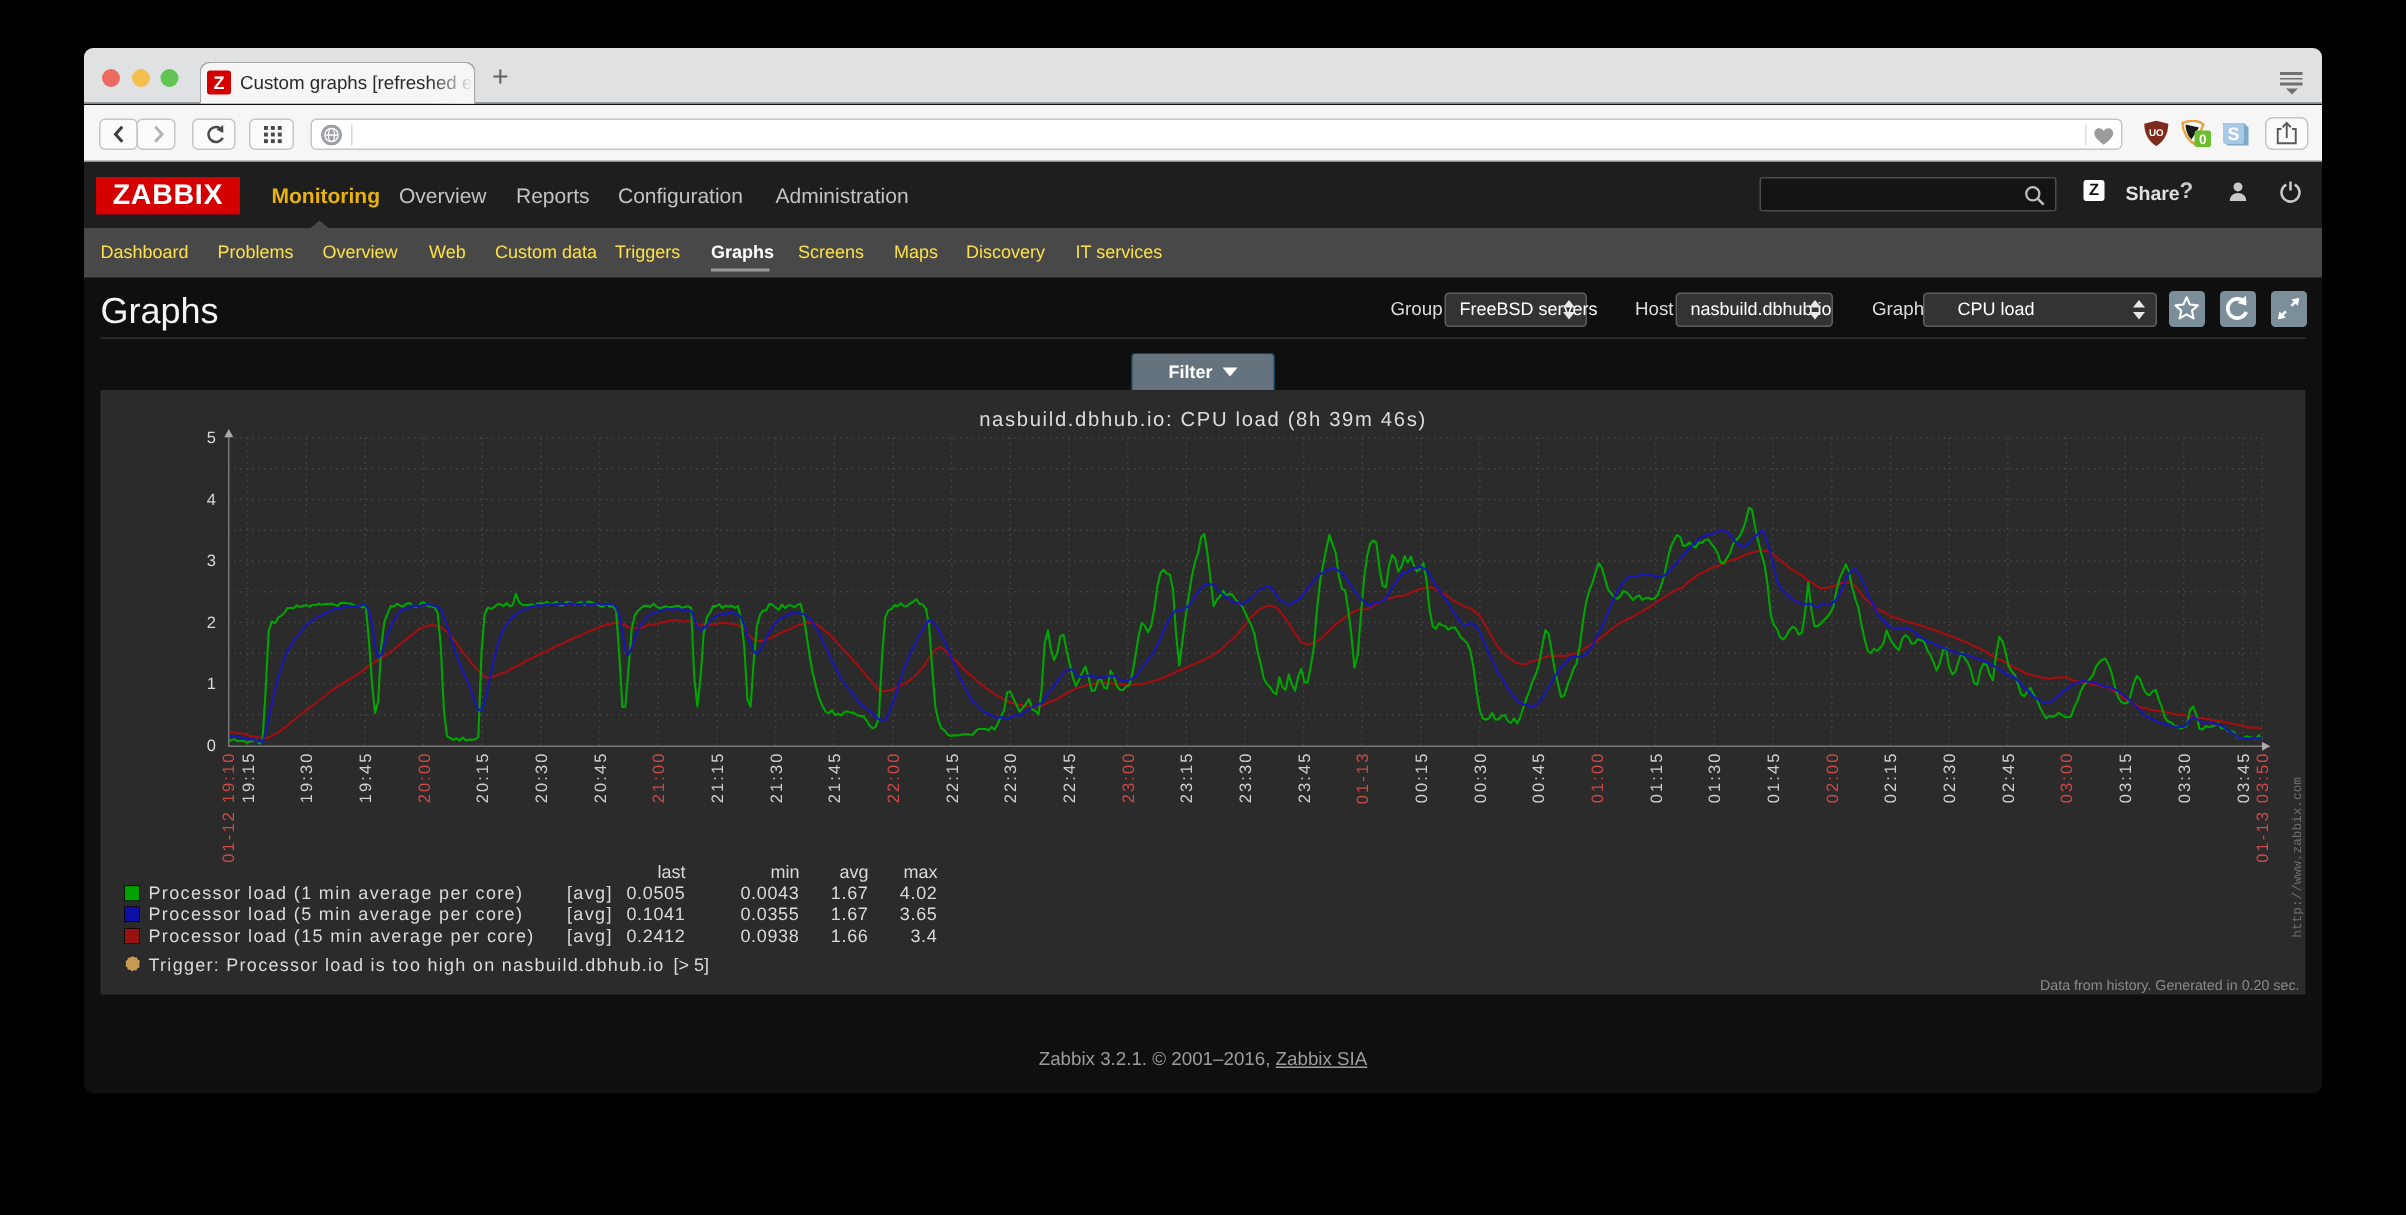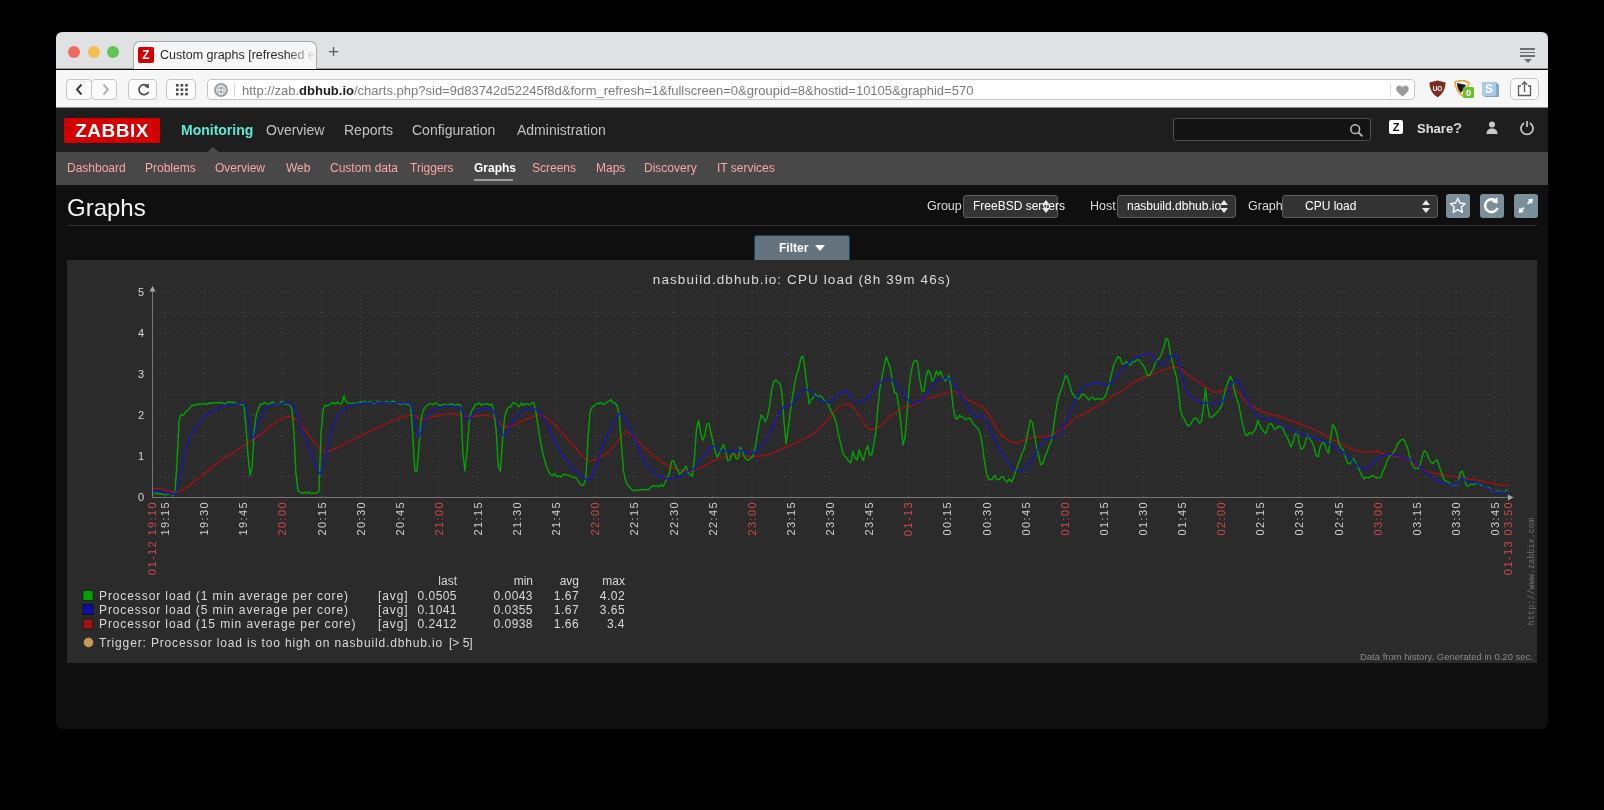--- a/index.html
+++ b/index.html
@@ -24,21 +24,21 @@
 .exticon { position:absolute; top:10px; }
 #sharebtn { position:absolute; right:9px; top:8px; width:29px; height:22px; background:#fbfbfb; border:1px solid #c5c5c5; border-radius:5px; }
 
 #zheader { position:absolute; left:0; top:76px; width:100%; height:44px; background:#1e1e1e; }
 #zlogo { position:absolute; left:8px; top:10px; width:96px; height:25px; background:#d40000; color:#fff; font-size:19px; font-weight:bold; letter-spacing:0.5px; text-align:center; line-height:25px; }
 .zmenu { position:absolute; top:14px; font-size:14px; color:#c2c2c2; }
 #zsearch { position:absolute; left:1117px; top:10px; width:198px; height:23px; background:#141414; border:1px solid #4b4b4b; border-radius:2px; }
 .zico { position:absolute; top:10px; color:#c9c9c9; }
 #subnav { position:absolute; left:0; top:120px; width:100%; height:33px; background:#484848; }
 #notch { position:absolute; left:151px; top:-5px; width:0; height:0; border-left:6px solid transparent; border-right:6px solid transparent; border-bottom:5px solid #484848; }
-.snav { position:absolute; top:9px; font-size:12px; color:#fca5a5; }
+.snav { position:absolute; top:9px; font-size:12px; color:#fde047; }
 .snav.act { color:#fff; font-weight:bold; }
 #gunder { position:absolute; left:418px; top:27px; width:39px; height:2px; background:#9b9b9b; }
 
 #pgtitle { position:absolute; left:11px; top:162px; font-size:24px; color:#f4f4f4; }
 #hline { position:absolute; left:11px; top:193px; width:1470px; height:1px; background:#303030; }
 .flabel { position:absolute; top:167px; font-size:12.5px; color:#dcdcdc; }
 .fsel { position:absolute; top:163px; height:23px; background:#333; border:1px solid #5e5e5e; border-radius:3px; color:#fff; font-size:12px; line-height:21px; padding-left:9px; white-space:nowrap; }
 .selarr { position:absolute; right:7px; top:4px; }
 .selarr div { width:0; height:0; border-left:4px solid transparent; border-right:4px solid transparent; }
 .selarr .u { border-bottom:5px solid #e8e8e8; margin-bottom:2.5px; }
@@ -106,21 +106,20 @@
     <div id="urlbar">
       <svg style="position:absolute;left:6px;top:3px" width="14" height="14" viewBox="0 0 14 14">
           <circle cx="7" cy="7" r="7" fill="#9aa0a6"></circle>
           <g stroke="#fff" stroke-width="0.9" fill="none">
             <circle cx="7" cy="7" r="4.4"></circle>
             <ellipse cx="7" cy="7" rx="2" ry="4.4"></ellipse>
             <line x1="2.6" y1="7" x2="11.4" y2="7"></line>
           </g>
         </svg>
       <div style="position:absolute;left:26px;top:3px;width:1px;height:14px;background:#d6d6d6"></div>
-      <div id="urltext">http://zab.<b>dbhub.io</b>/charts.php?sid=9d83742d52245f8d&amp;form_refresh=1&amp;fullscreen=0&amp;groupid=8&amp;hostid=10105&amp;graphid=570</div>
       <div style="position:absolute;right:23px;top:3px;width:1px;height:14px;background:#dcdcdc"></div>
       <svg style="position:absolute;right:4px;top:3.5px" width="15" height="14" viewBox="0 0 15 14">
           <path d="M7.5 12.5 C4 9.8 1.2 7.5 1.2 4.8 C1.2 2.9 2.6 1.5 4.4 1.5 C5.7 1.5 6.9 2.3 7.5 3.4 C8.1 2.3 9.3 1.5 10.6 1.5 C12.4 1.5 13.8 2.9 13.8 4.8 C13.8 7.5 11 9.8 7.5 12.5 Z" fill="#9b9b9b"></path>
         </svg>
     </div>
 
     <svg class="exticon" style="left:1373px" width="17" height="18" viewBox="0 0 17 18">
         <path d="M0.5 2.5 L8.5 0.5 L16.5 2.5 C16.5 9 13.5 14.5 8.5 17.3 C3.5 14.5 0.5 9 0.5 2.5 Z" fill="#7e2a1c"></path>
         <text x="8.5" y="10.5" text-anchor="middle" fill="#fff" font-size="6.5" font-weight="bold" font-family="Liberation Sans">UO</text>
       </svg>
@@ -141,21 +140,21 @@
             <path d="M10 7 h-2.5 v9.5 h12 V7 H17"></path>
             <path d="M13.5 13 V3"></path>
             <path d="M10.8 5.8 L13.5 3 L16.2 5.8"></path>
           </g>
         </svg>
     </div>
   </div>
 
   <div id="zheader">
     <div id="zlogo">ZABBIX</div>
-    <div class="zmenu" style="left:125px; color:#5eead4; font-weight:bold;text-align:center;">Monitoring</div>
+    <div class="zmenu" style="left:125px; color:#eab308; font-weight:bold;text-align:center;">Monitoring</div>
     <div class="zmenu" style="left:210px;">Overview</div>
     <div class="zmenu" style="left:288px;">Reports</div>
     <div class="zmenu" style="left:356px;">Configuration</div>
     <div class="zmenu" style="left:461px;">Administration</div>
     <div id="zsearch">
       <svg style="position:absolute;right:6px;top:4px" width="15" height="15" viewBox="0 0 15 15">
           <circle cx="6.2" cy="6.2" r="4.4" fill="none" stroke="#bdbdbd" stroke-width="1.5"></circle>
           <line x1="9.6" y1="9.6" x2="13.4" y2="13.4" stroke="#bdbdbd" stroke-width="1.8"></line>
         </svg>
     </div>
@@ -191,21 +190,21 @@
   </div>
 
   <div id="pgtitle">Graphs</div>
   <div id="hline"></div>
   <div class="flabel" style="left:871px;">Group</div>
   <div class="fsel" style="left:907px; width:95px;">FreeBSD servers<div class="selarr">
         <div class="u"></div>
         <div class="d"></div>
       </div></div>
   <div class="flabel" style="left:1034px;">Host</div>
-  <div class="fsel" style="left:1061px; width:119px;">nasbuild.dbhub.io<div class="selarr">
+  <div class="fsel" style="left:1061px; width:105px;">nasbuild.dbhub.io<div class="selarr">
         <div class="u"></div>
         <div class="d"></div>
       </div></div>
   <div class="flabel" style="left:1192px;">Graph</div>
   <div class="fsel" style="left:1226px; width:156px;padding-left:22px;">CPU load<div class="selarr">
         <div class="u"></div>
         <div class="d"></div>
       </div></div>
   <div class="gbtn" style="left:1390px;">
     <svg width="23.5" height="23.5" viewBox="0 0 23.5 23.5">
@@ -361,13 +360,14 @@
 <text x="533" y="628" text-anchor="end" letter-spacing="0.45">0.0938</text>
 <text x="579" y="628" text-anchor="end" letter-spacing="0.45">1.66</text>
 <text x="625" y="628" text-anchor="end" letter-spacing="0.45">3.4</text>
 </g>
 <circle cx="88.5" cy="642.5" r="5" fill="#c69a52" stroke="#222" stroke-width="1" stroke-dasharray="1.5 1.5"></circle>
 <text x="99" y="647" fill="#dadada" font-size="12" letter-spacing="0.85">Trigger: Processor load is too high on nasbuild.dbhub.io</text>
 <text x="449" y="647" fill="#dadada" font-size="12">[&gt; 5]</text>
 <text x="1533" y="660" text-anchor="end" fill="#8a8a8a" font-size="9.5">Data from history. Generated in 0.20 sec.</text>
 <text x="0" y="0" transform="translate(1534,518) rotate(-90)" text-anchor="end" fill="#6f6f6f" font-size="8.5" font-family="Liberation Mono, monospace">http://www.zabbix.com</text>
 </svg>
+  <div id="footer">Zabbix 3.2.1. © 2001–2016, <span>Zabbix SIA</span></div>
 </div>
 
 </body></html>

